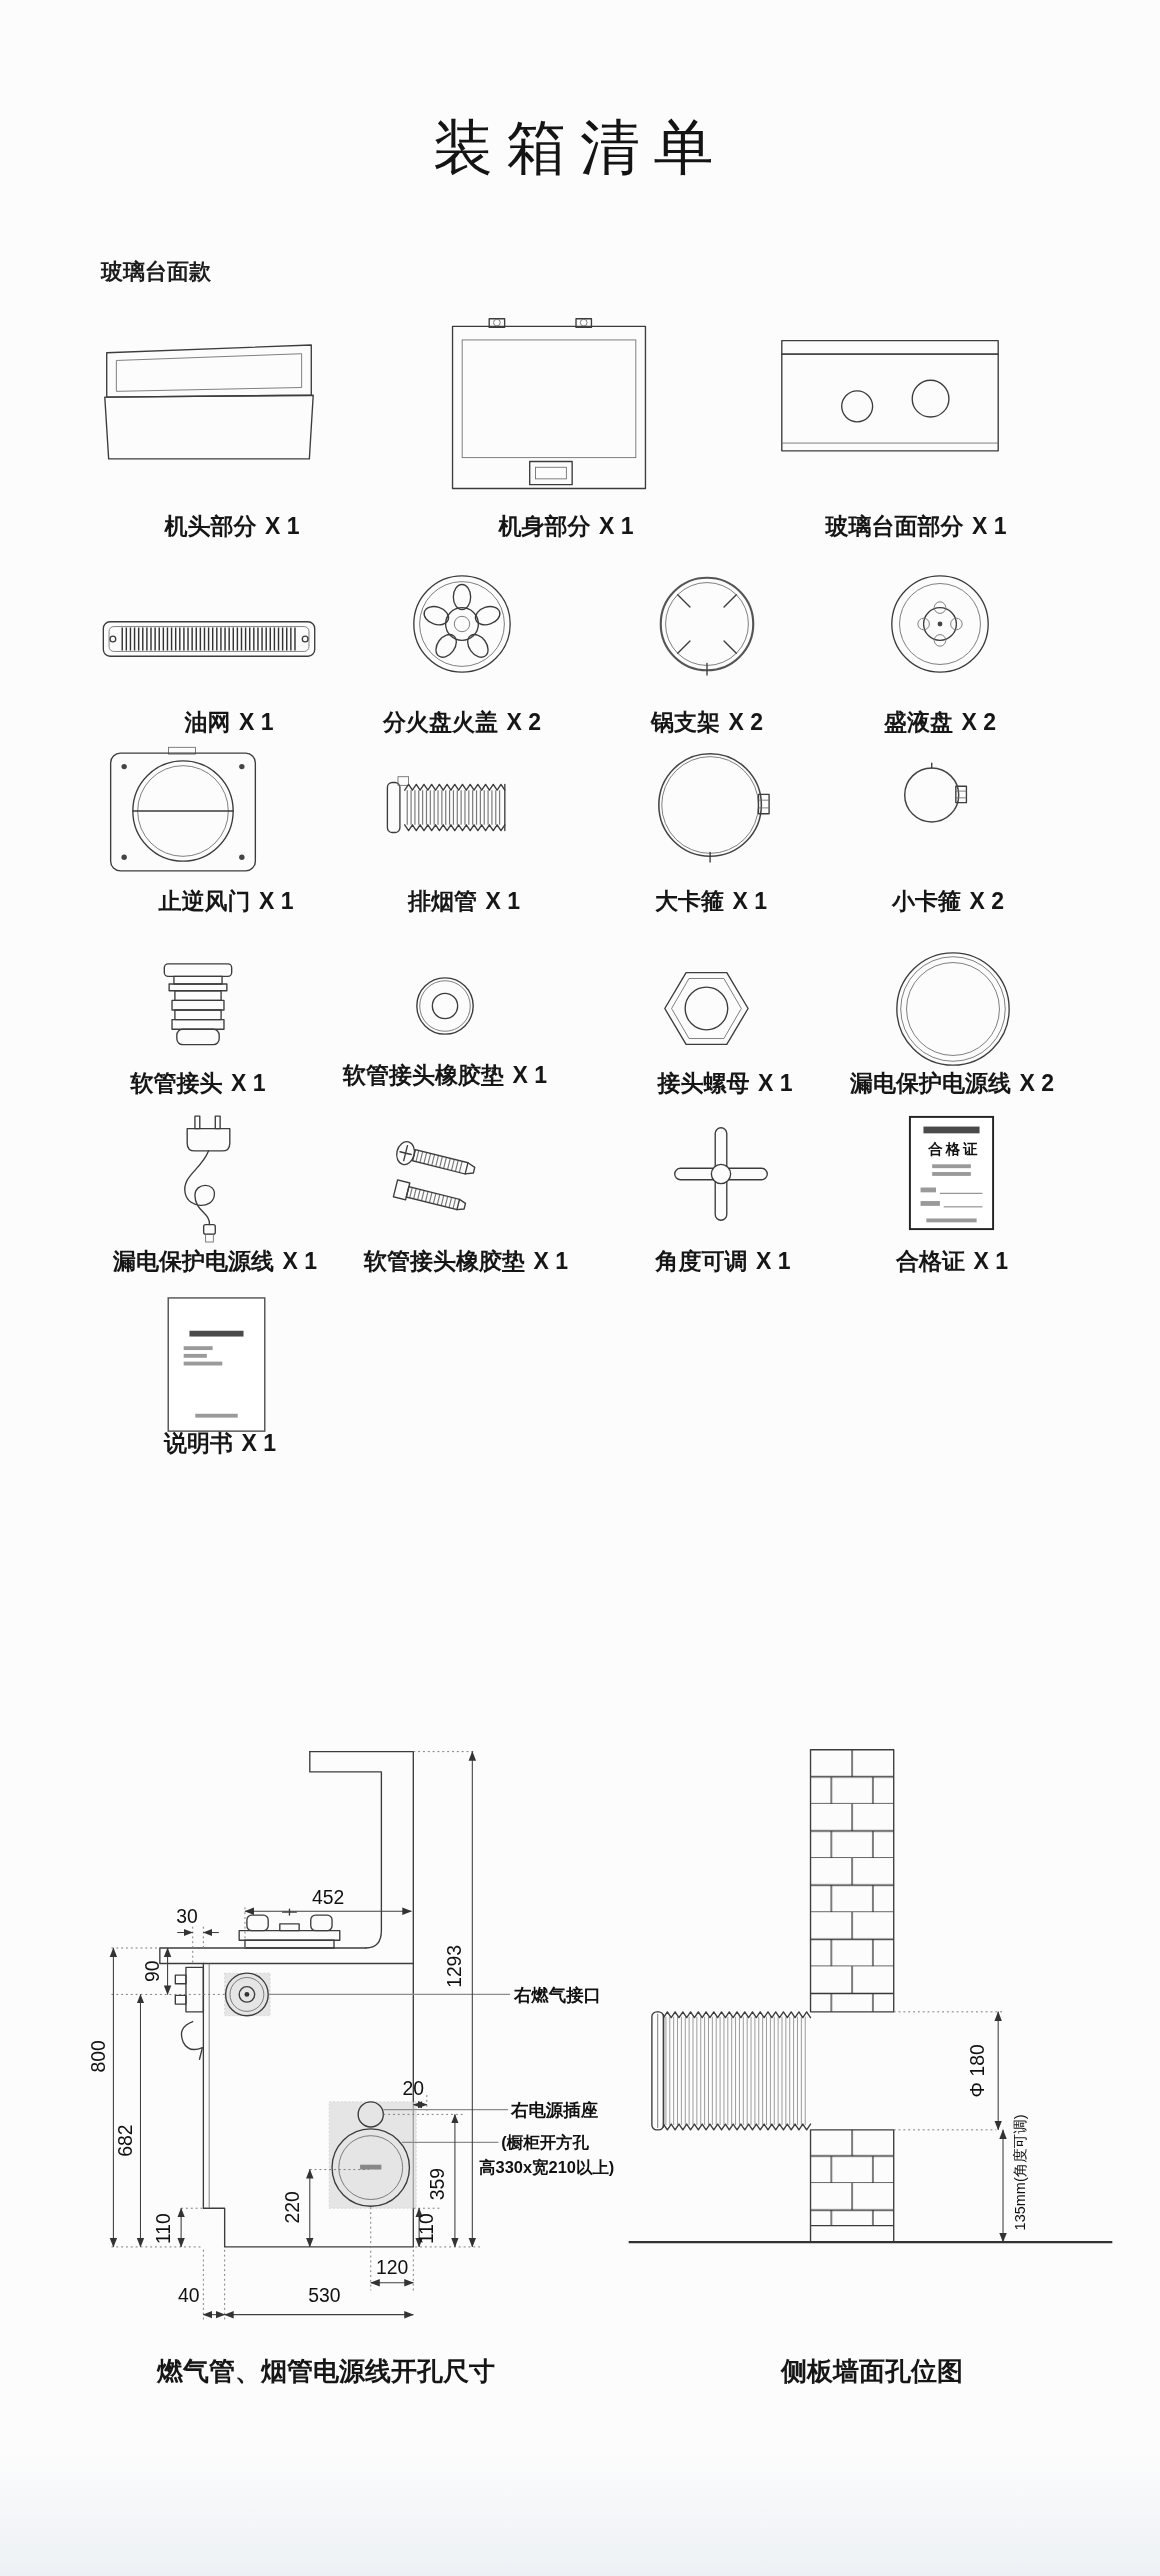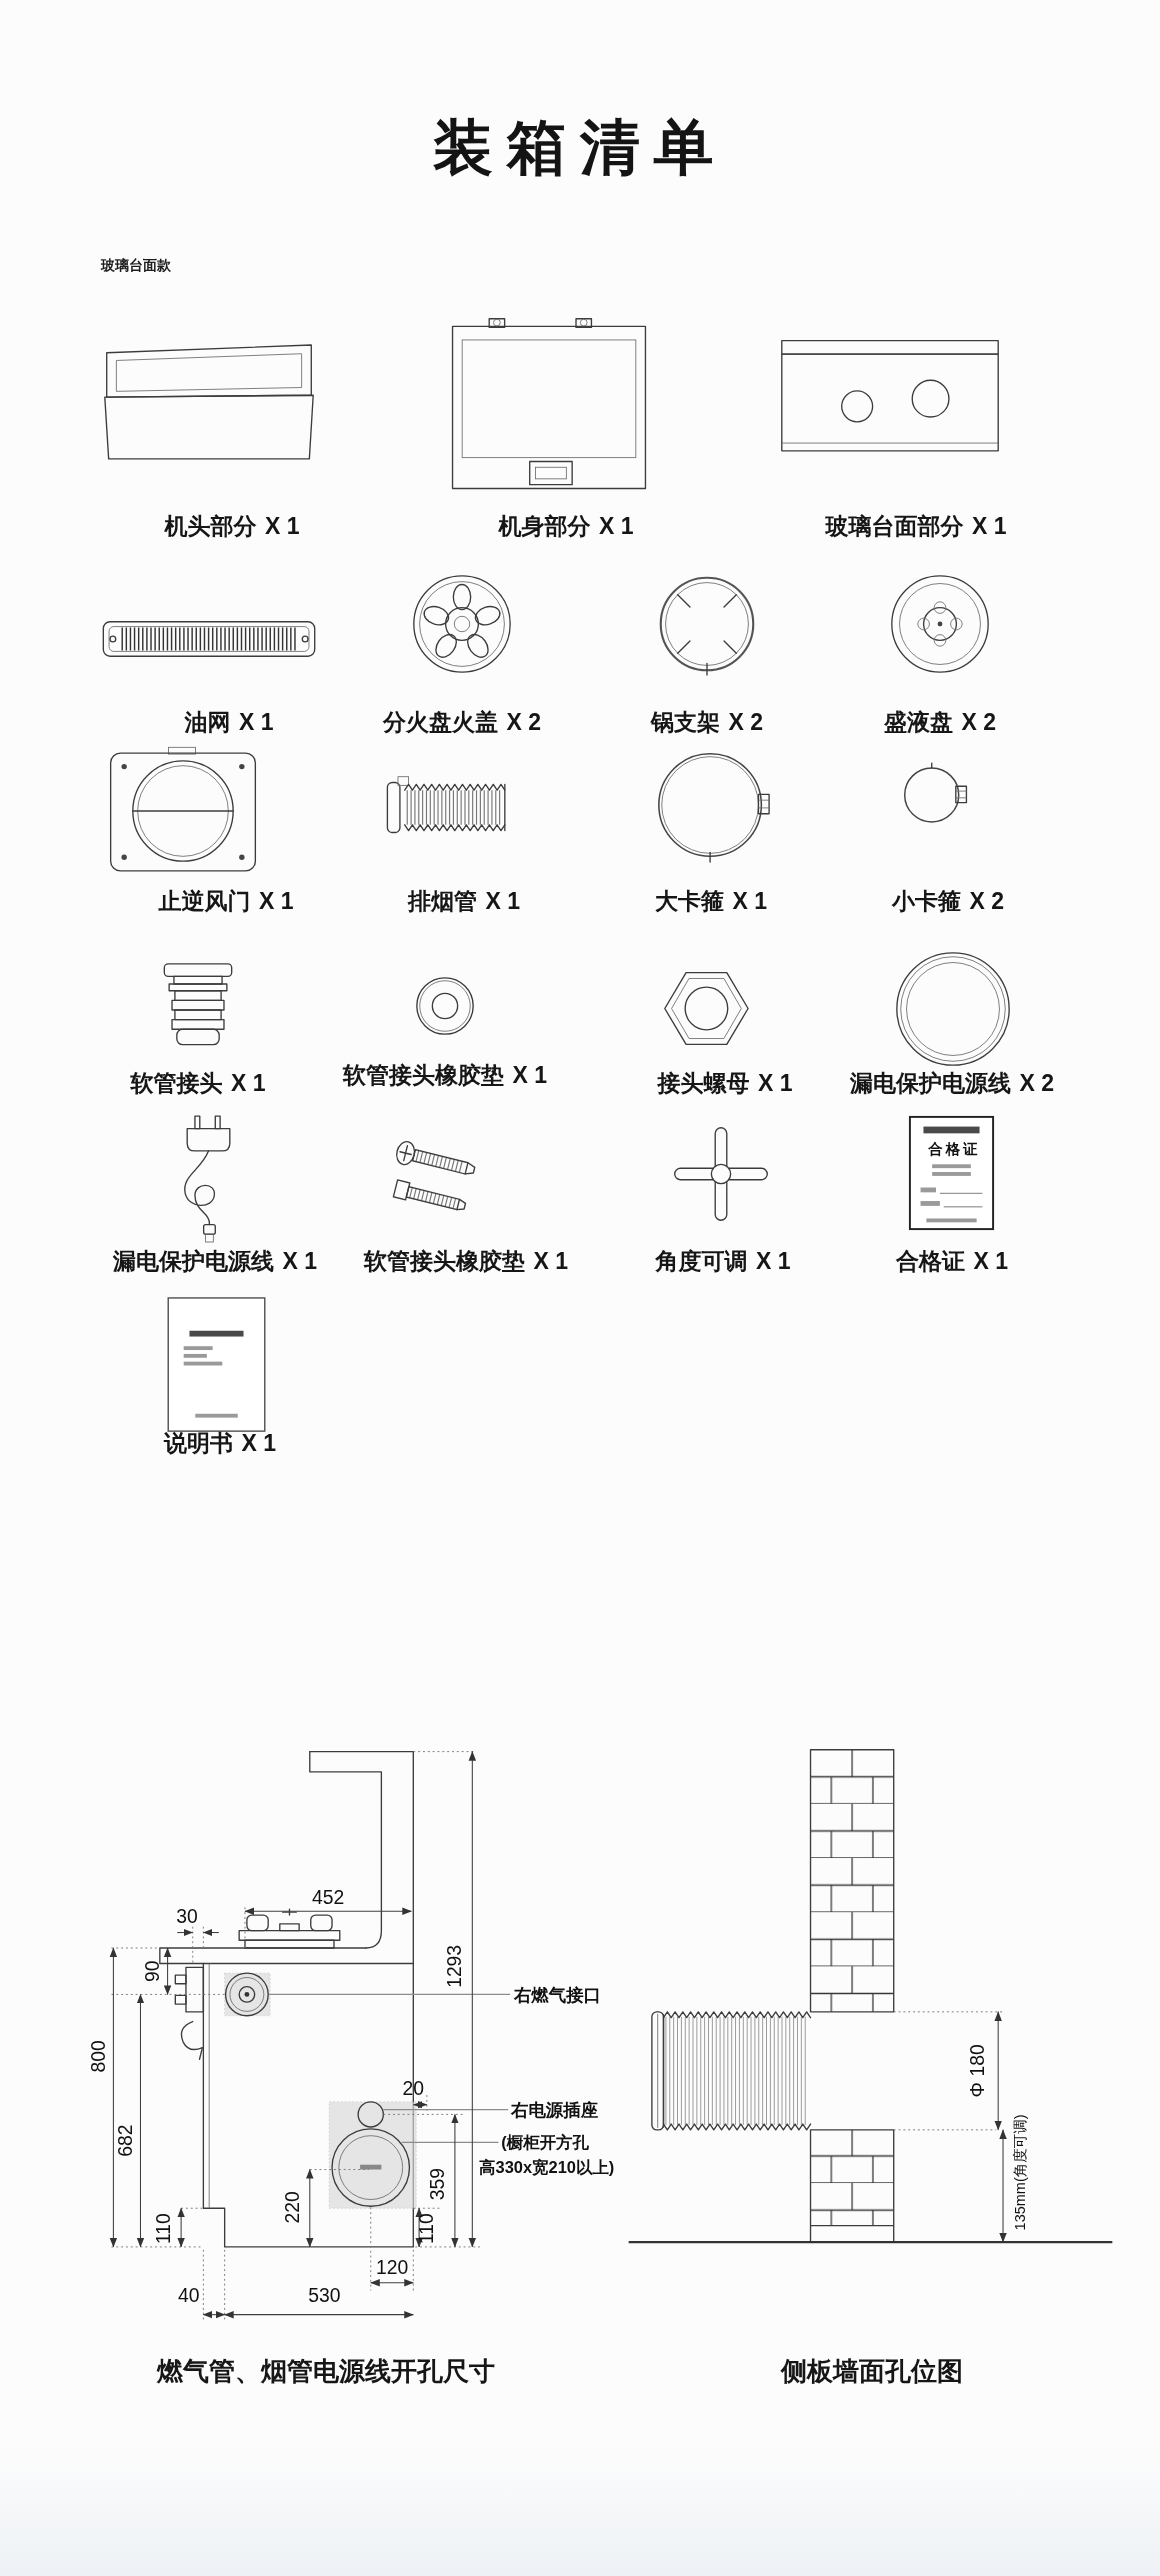--- a/index.html
+++ b/index.html
@@ -1,22 +1,22 @@
 <!DOCTYPE html>
 <html><head>
 <meta charset="utf-8">
 <style>
   html,body{margin:0;padding:0;background:#fff;}
   .page{position:relative;width:1160px;height:2576px;background:#fcfcfc;
         font-family:"Liberation Sans",sans-serif;overflow:hidden;}
   .footband{position:absolute;left:0;right:0;bottom:0;height:126px;
             background:linear-gradient(#fcfcfc,#edf1f5);}
   .sec-title{position:absolute;left:0;width:100%;text-align:center;
-             font-size:60px;letter-spacing:13.5px;color:#141414;font-weight:700;white-space:nowrap;}
-  .variant{position:absolute;font-size:14px;font-weight:bold;color:#1d1d1d;}
+             font-size:60px;letter-spacing:13.5px;color:#141414;font-weight:400;white-space:nowrap;}
+  .variant{position:absolute;font-size:22px;font-weight:bold;color:#1d1d1d;}
   .cell{position:absolute;}
   .ilabel{position:absolute;transform:translateX(-50%);font-size:23px;font-weight:bold;
           color:#161616;white-space:nowrap;}
   .ilabel .qty{margin-left:8.7px;}
   .caption{position:absolute;transform:translateX(-50%);font-size:26px;font-weight:bold;
            color:#161616;white-space:nowrap;}
   svg{overflow:visible;display:block;}
   .ln{stroke:#3c3c3c;stroke-width:1.4;fill:none;stroke-linejoin:round;stroke-linecap:round;}
   .thin{stroke:#6d6d6d;stroke-width:.9;fill:none;}
   .dot{stroke:#7a7a7a;stroke-width:1;fill:none;stroke-dasharray:2 3;}

